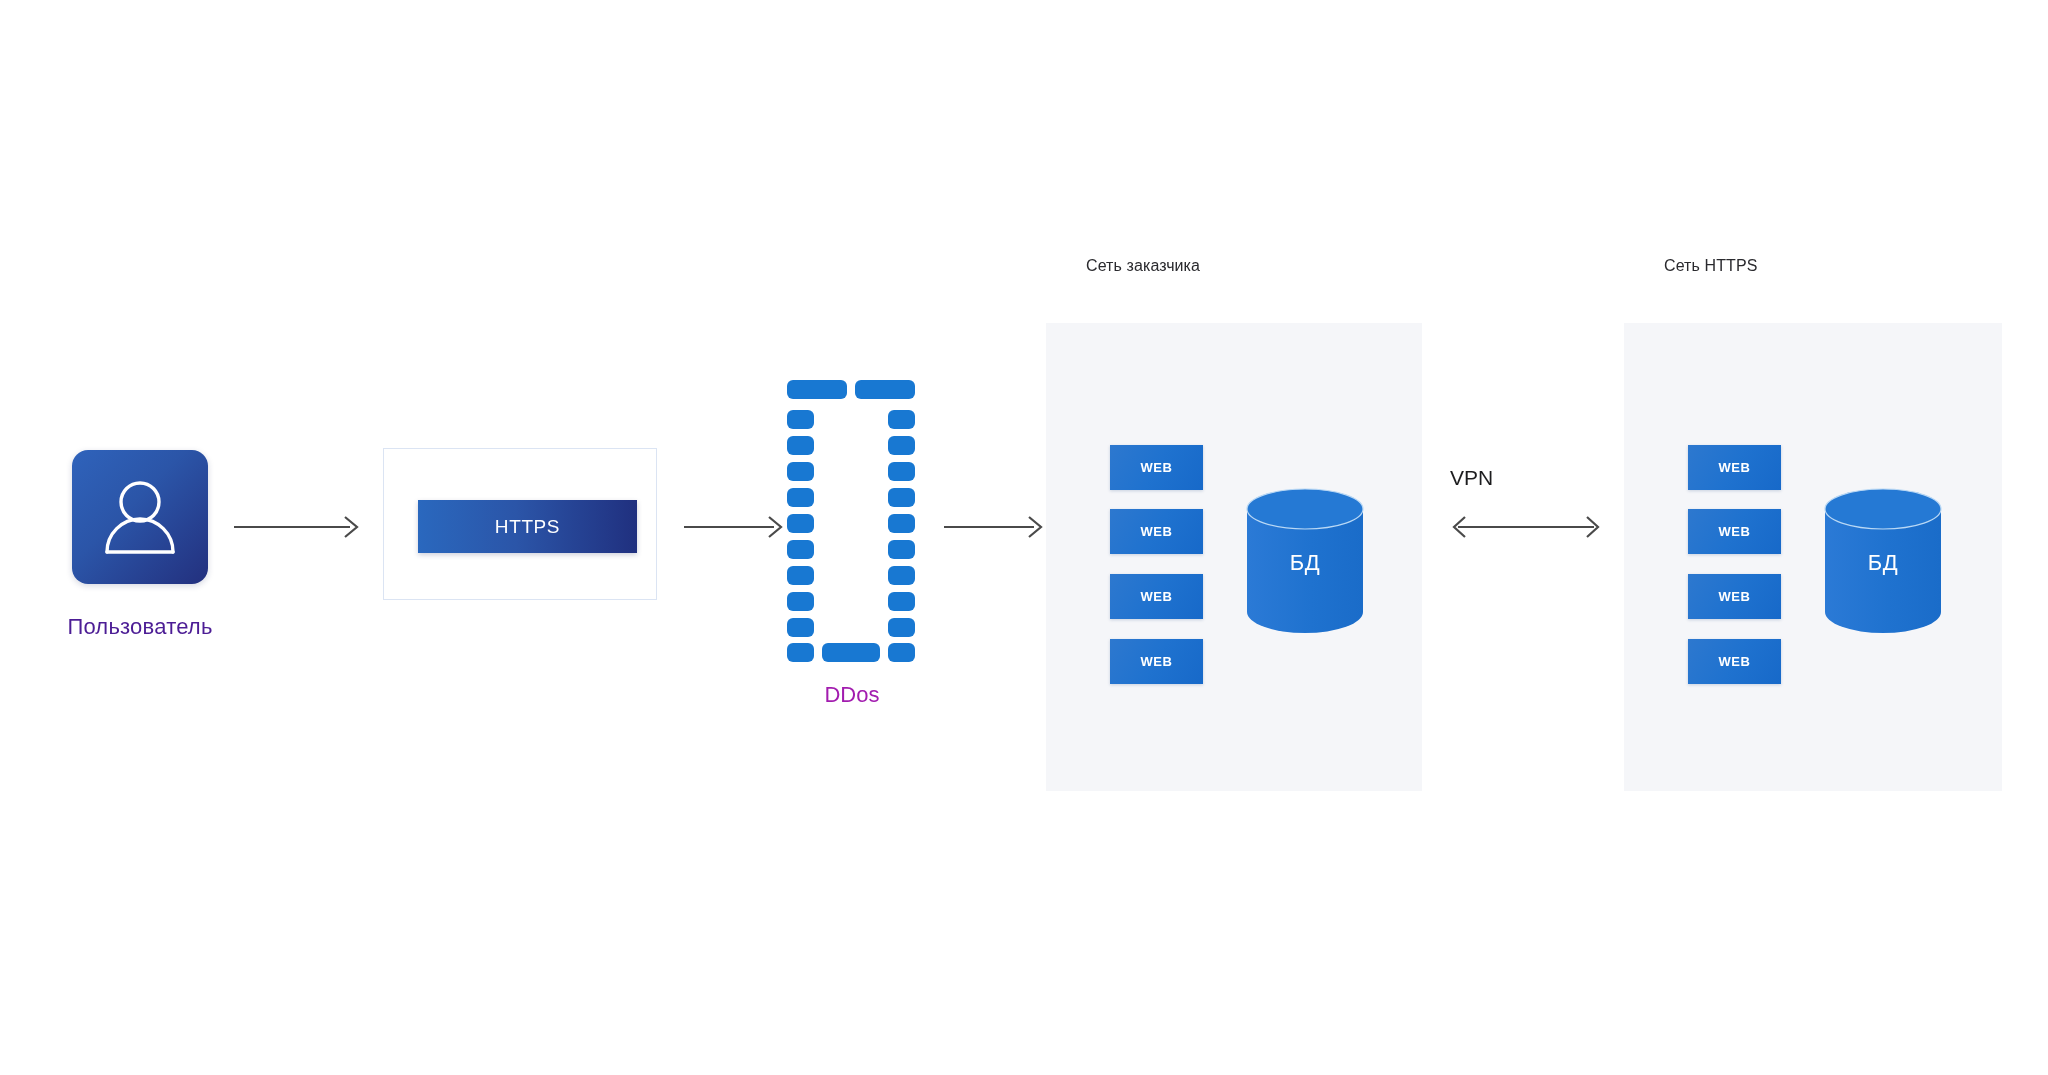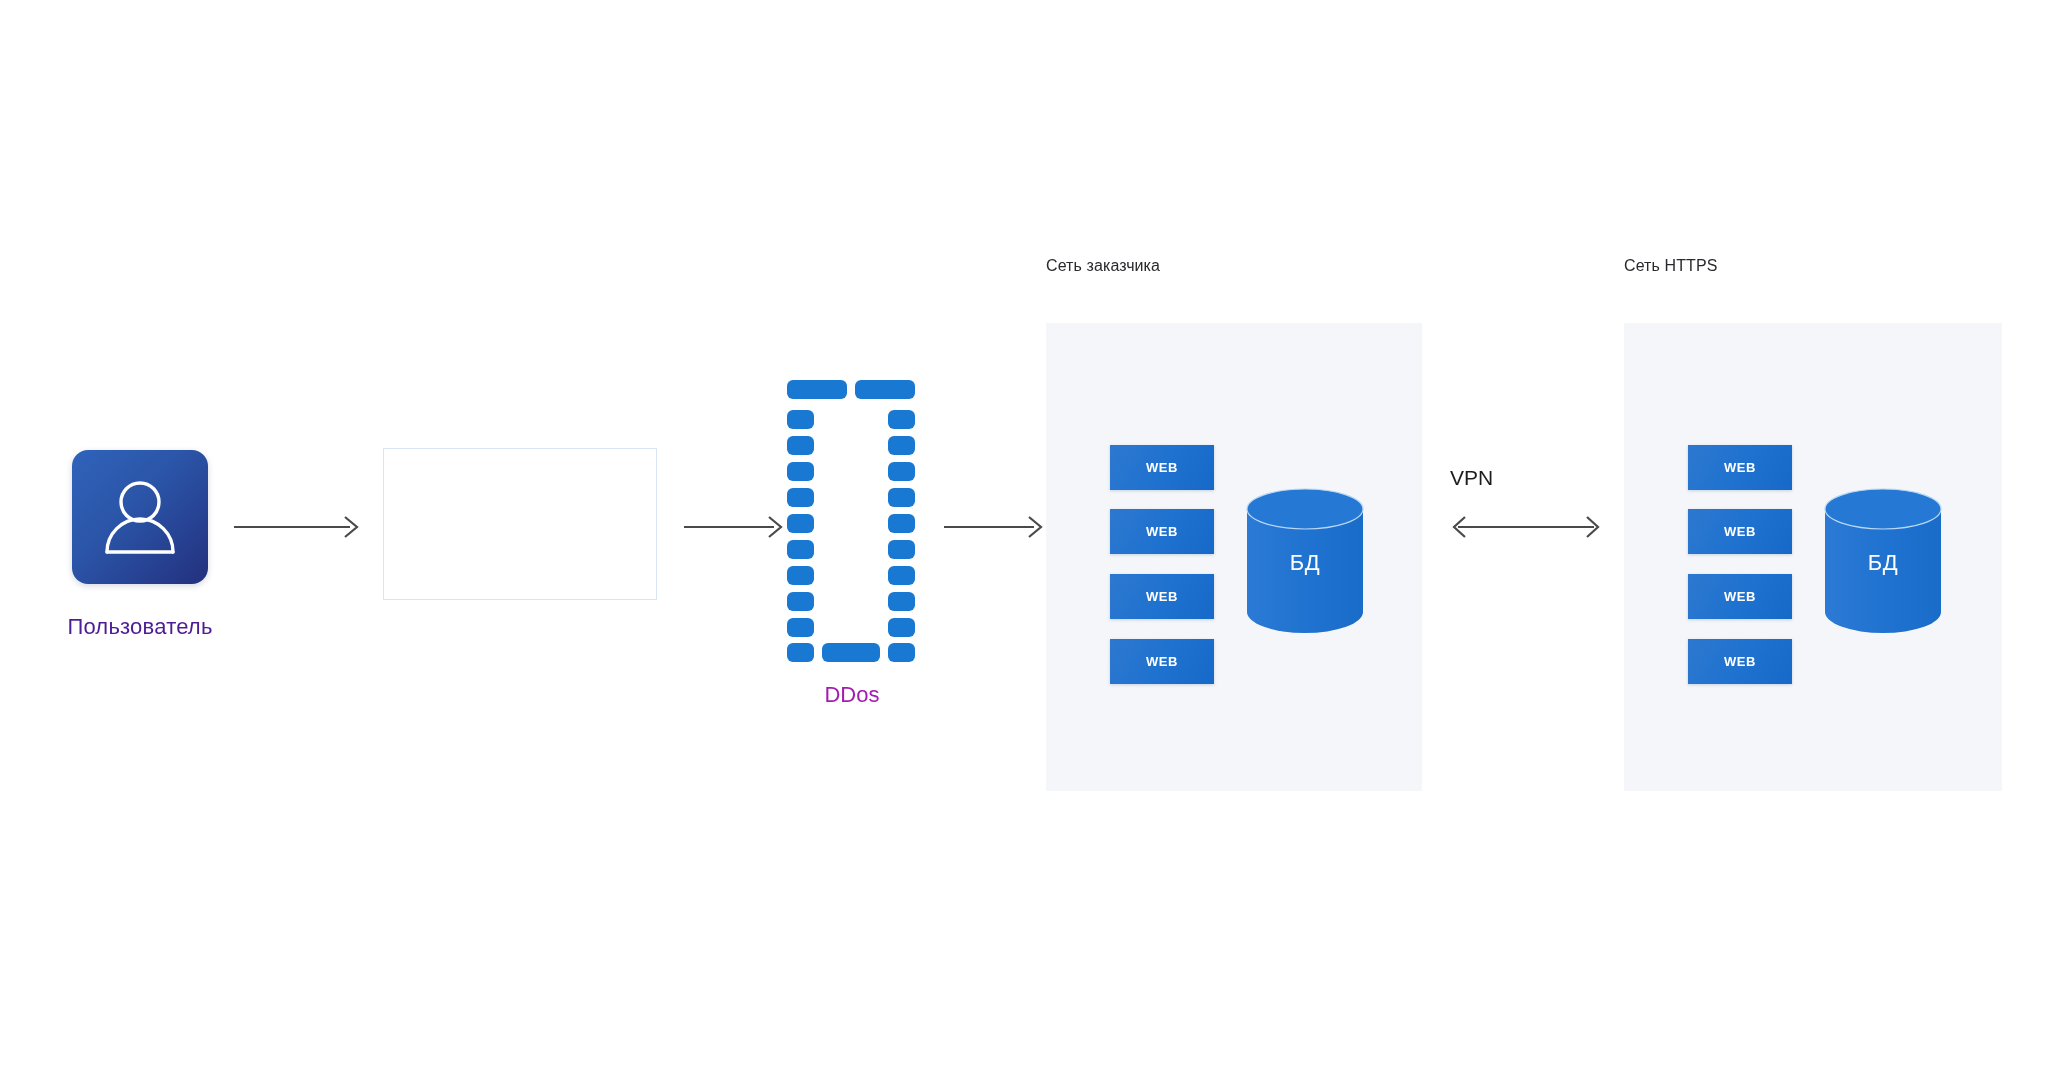--- a/index.html
+++ b/index.html
@@ -97,25 +97,26 @@
   }
 
   
   .panel {
     background: #f5f6f9;
   }
   .panel-title {
     font-size: 16px;
     color: #2a2a2e;
     letter-spacing: 0.1px;
+    margin-left: 40px;
   }
 
   .web-box {
     position: absolute;
-    width: 104px;
+    width: 93px;
     height: 45px;
     background: linear-gradient(120deg, #2d78cf 0%, #1f72cf 50%, #1769c9 100%);
     display: flex;
     align-items: center;
     justify-content: center;
     color: #ffffff;
     font-size: 13px;
     font-weight: bold;
     letter-spacing: 0.6px;
     box-shadow: 0 1px 3px rgba(20,60,120,0.20);
@@ -159,20 +160,21 @@
     </span>
   </div>
   <div class="abs user-label">Пользователь</div>
 
   <svg class="arrow" style="left:232px; top:510px;" width="135" height="34" viewBox="0 0 135 34">
     <line x1="2" y1="17" x2="118" y2="17" stroke="#4a4a4a" stroke-width="2.2"></line>
     <polyline points="113,7 125,17 113,27" fill="none" stroke="#4a4a4a" stroke-width="2.2"></polyline>
   </svg>
 
   <div class="abs https-frame"></div>
+  <div class="abs https-bar">HTTPS</div>
 
   <svg class="arrow" style="left:682px; top:510px;" width="120" height="34" viewBox="0 0 120 34">
     <line x1="2" y1="17" x2="92" y2="17" stroke="#4a4a4a" stroke-width="2.2"></line>
     <polyline points="87,7 99,17 87,27" fill="none" stroke="#4a4a4a" stroke-width="2.2"></polyline>
   </svg>
 
   <div class="abs ddos-wrap">
 
     <div class="blk" style="left:0px;   top:0px;  width:60px; height:19px;"></div>
     <div class="blk" style="left:68px;  top:0px;  width:60px; height:19px;"></div>

